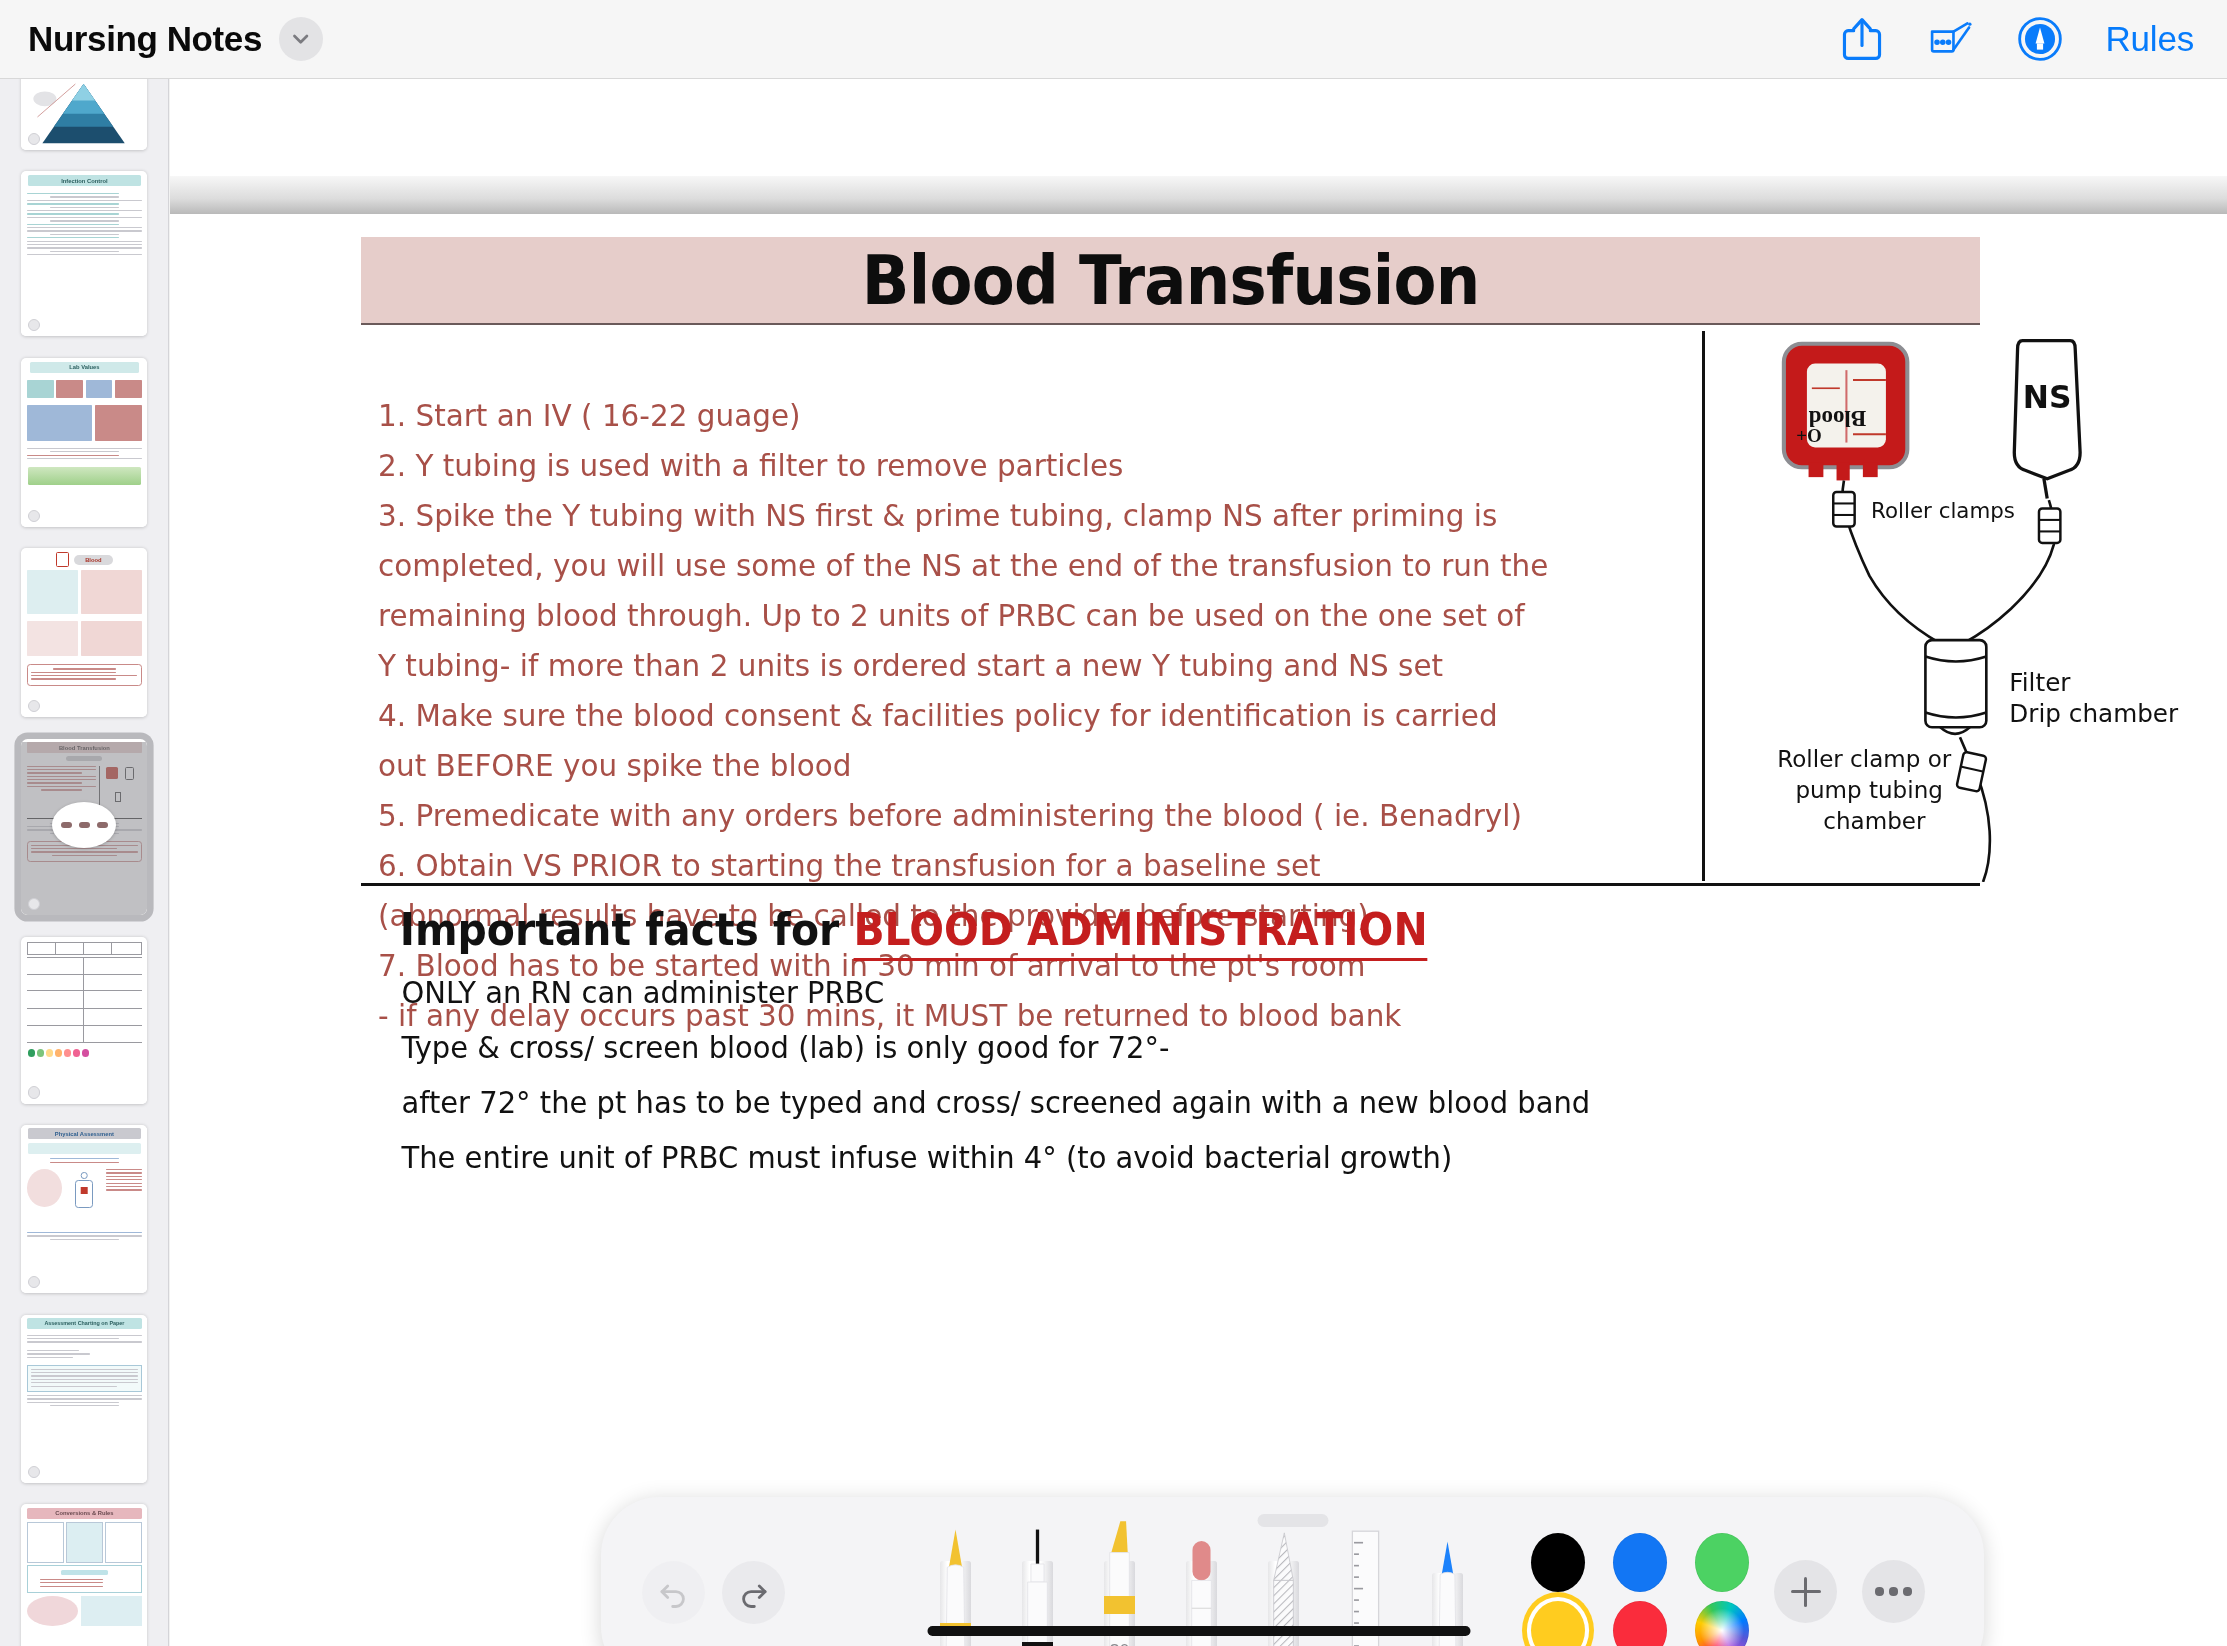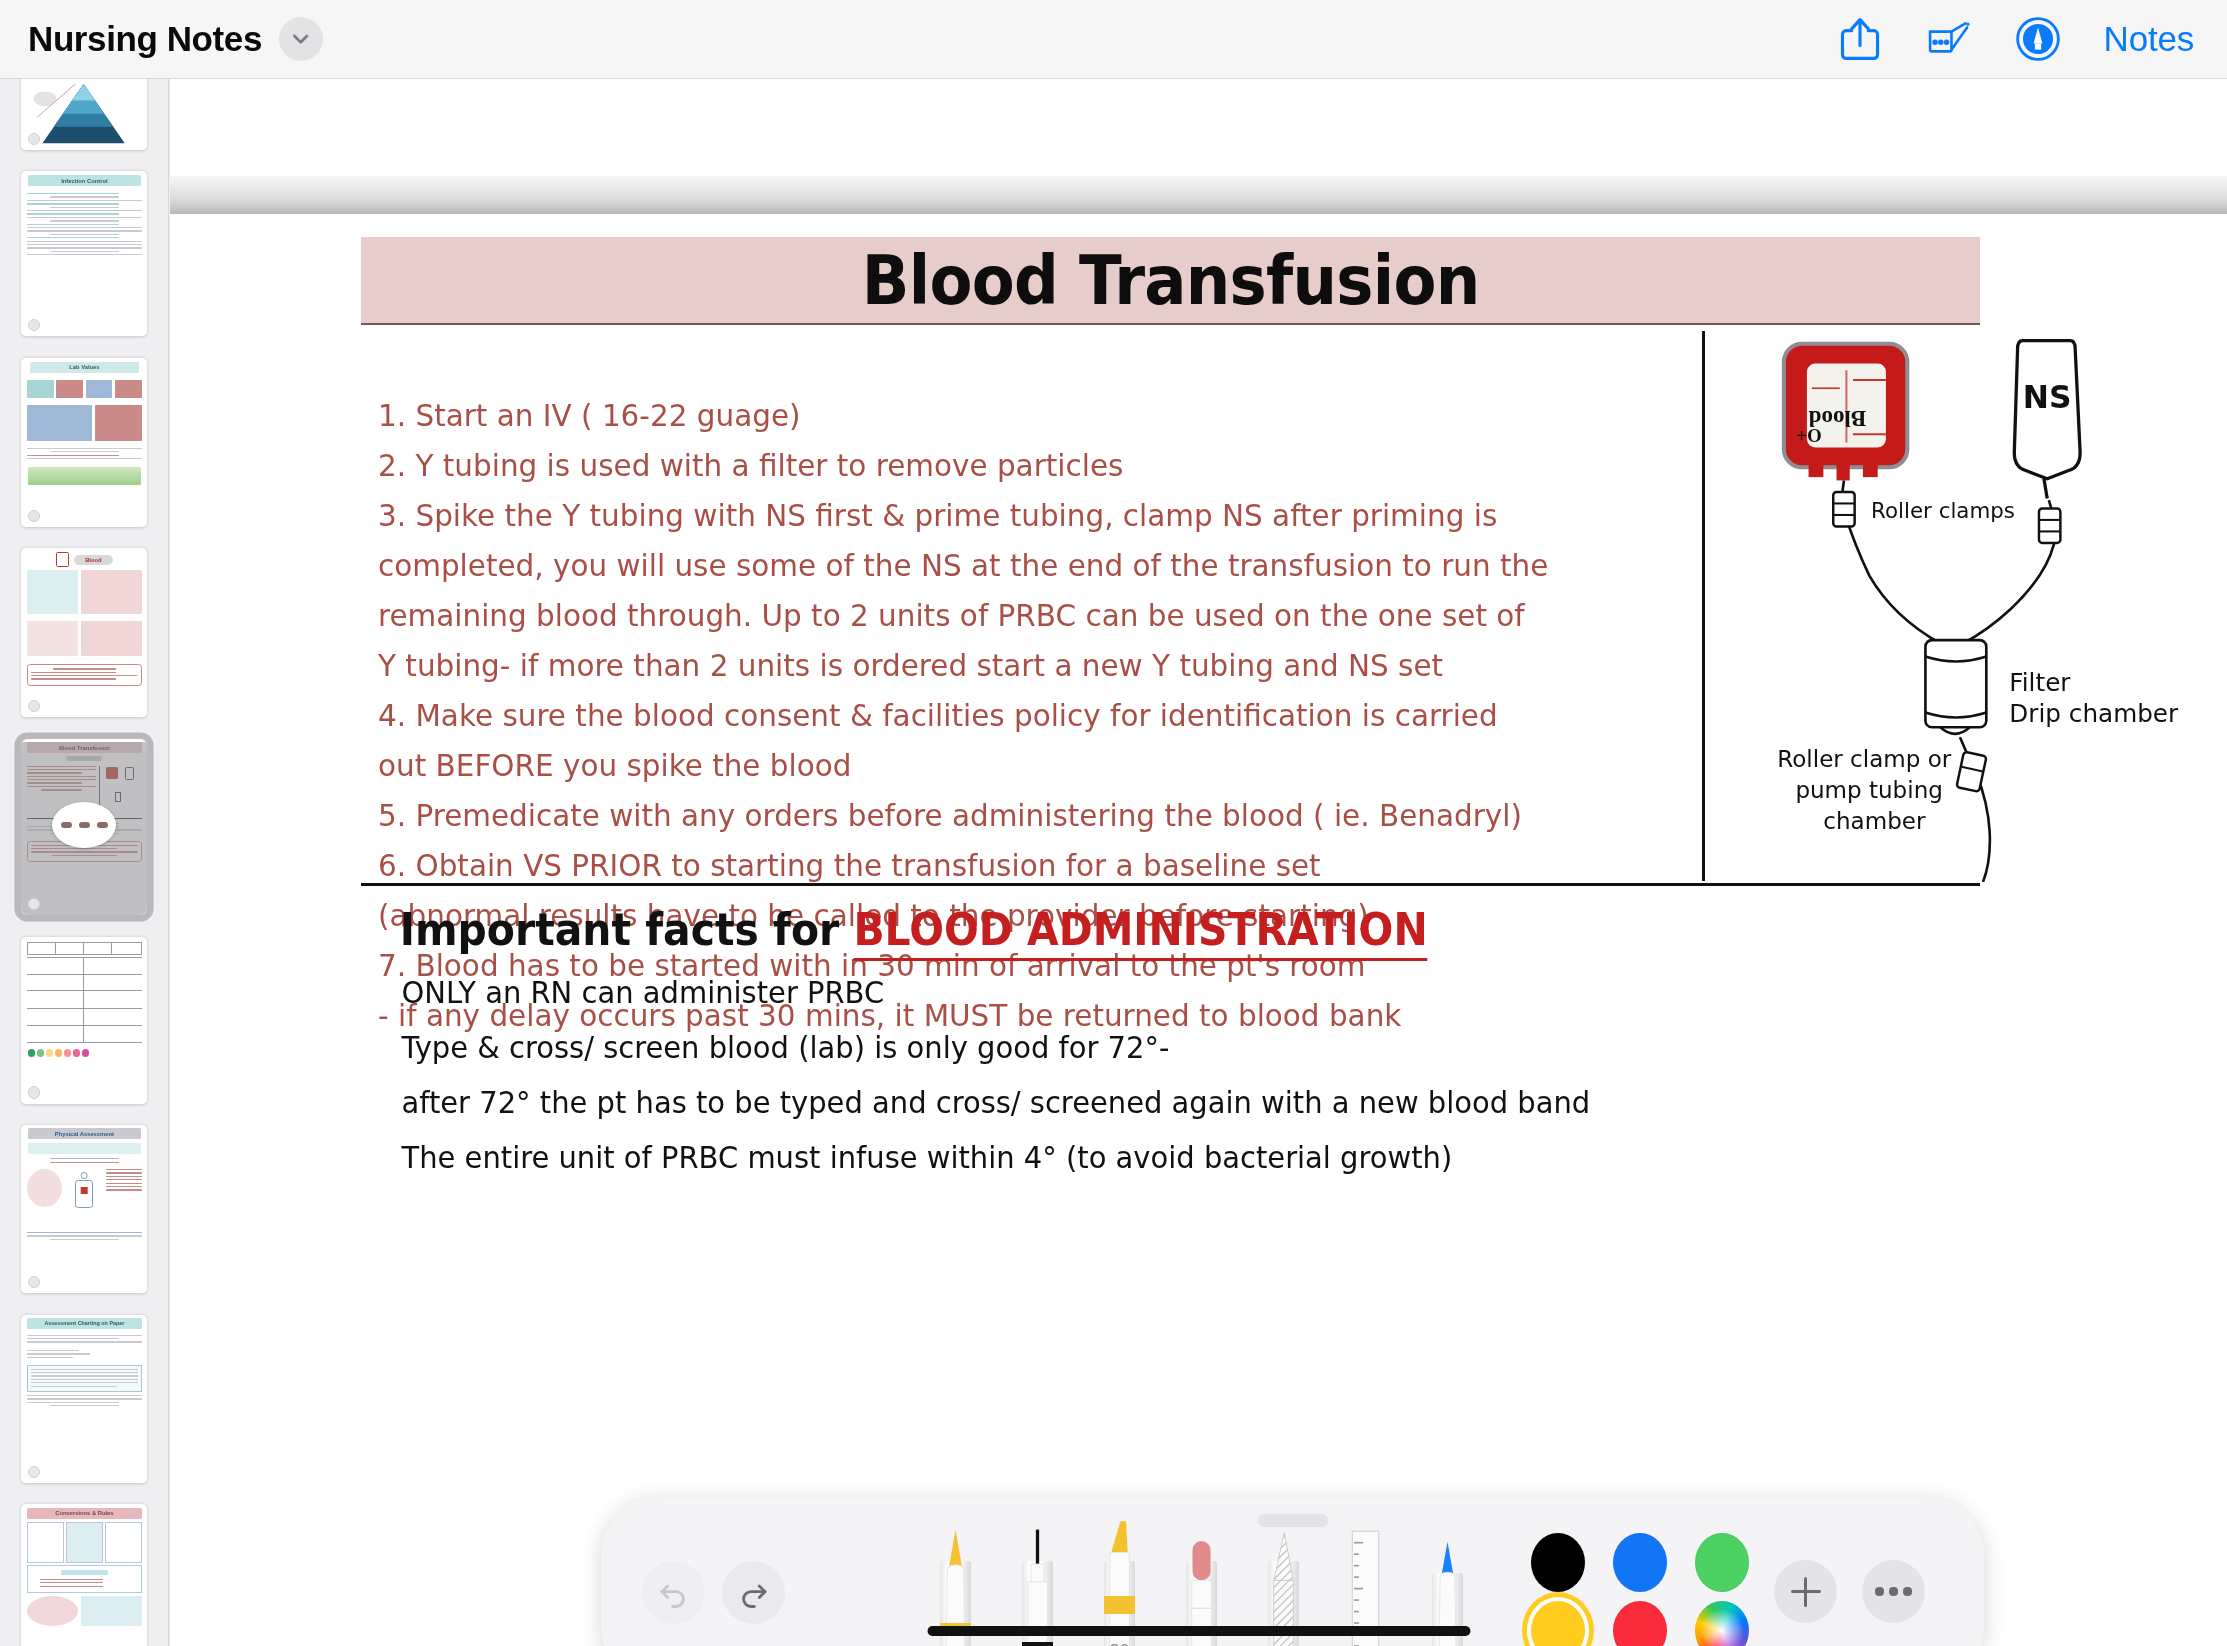--- a/index.html
+++ b/index.html
@@ -308,21 +308,21 @@
       <path d="M31 14 L48 4"></path>
       <path d="M31 36 L50 9"></path>
       <circle cx="51" cy="5" r="2" fill="#0a7cfb" stroke="none"></circle>
     </svg>
     <svg class="tb-icon" viewBox="0 0 52 52">
       <circle cx="26" cy="26" r="23" fill="none" stroke="#0a7cfb" stroke-width="3.2"></circle>
       <circle cx="26" cy="26" r="17" fill="#0a7cfb"></circle>
       <path d="M26 13 L31 31 H21 Z" fill="#ffffff"></path>
       <rect x="22.5" y="31" width="7" height="7" fill="#ffffff"></rect>
     </svg>
-    <div id="done-btn">Notes</div>
+    <div id="done-btn">Rules</div>
   </div>
 </div>
 
 <div id="sidebar">
   <div id="sidebar-inner">
 
     <div class="thumb" style="margin-top:-71px;">
       <div class="thumb-page" style="height:142px; padding-top:71px;">
         <svg viewBox="0 0 153 86" style="width:100%;height:71px;display:block;">
           <polygon points="76,6 126,78 26,78" fill="#1c4e6e"></polygon>

